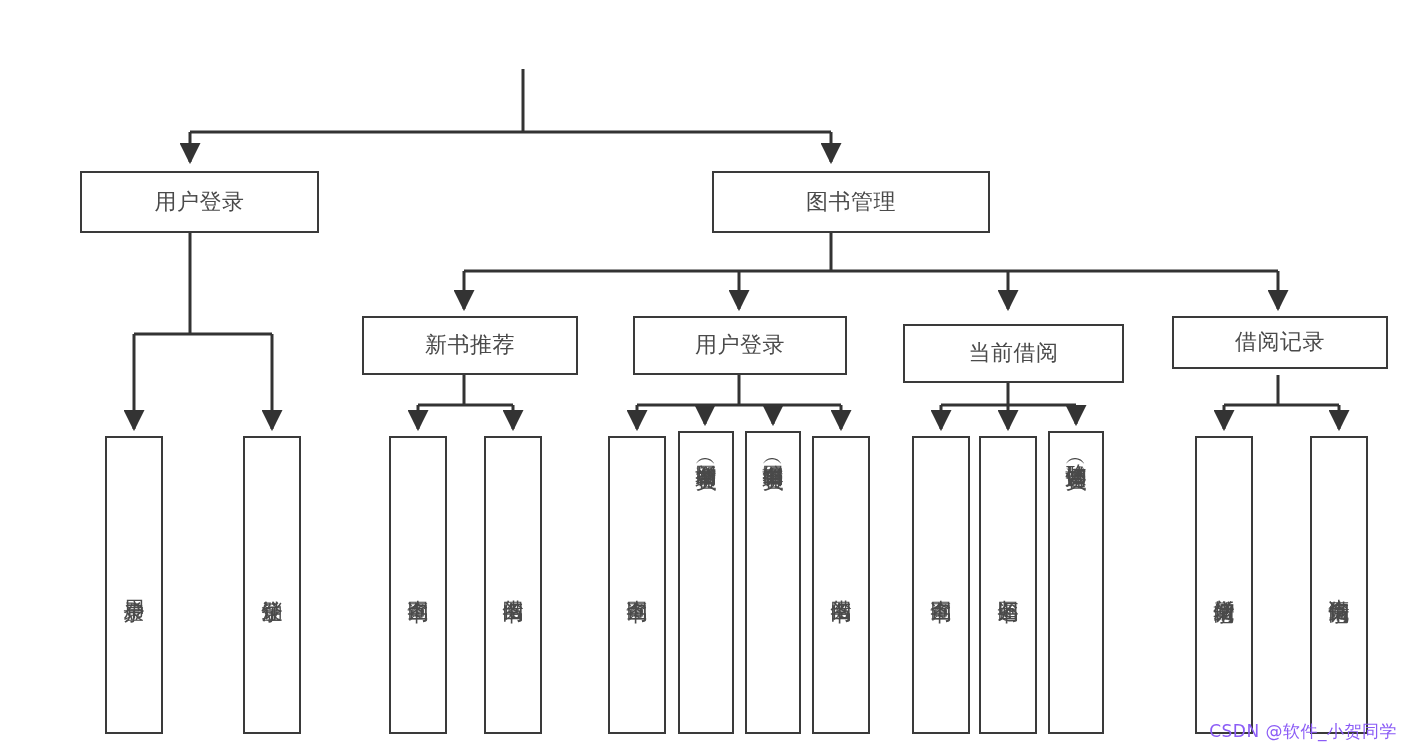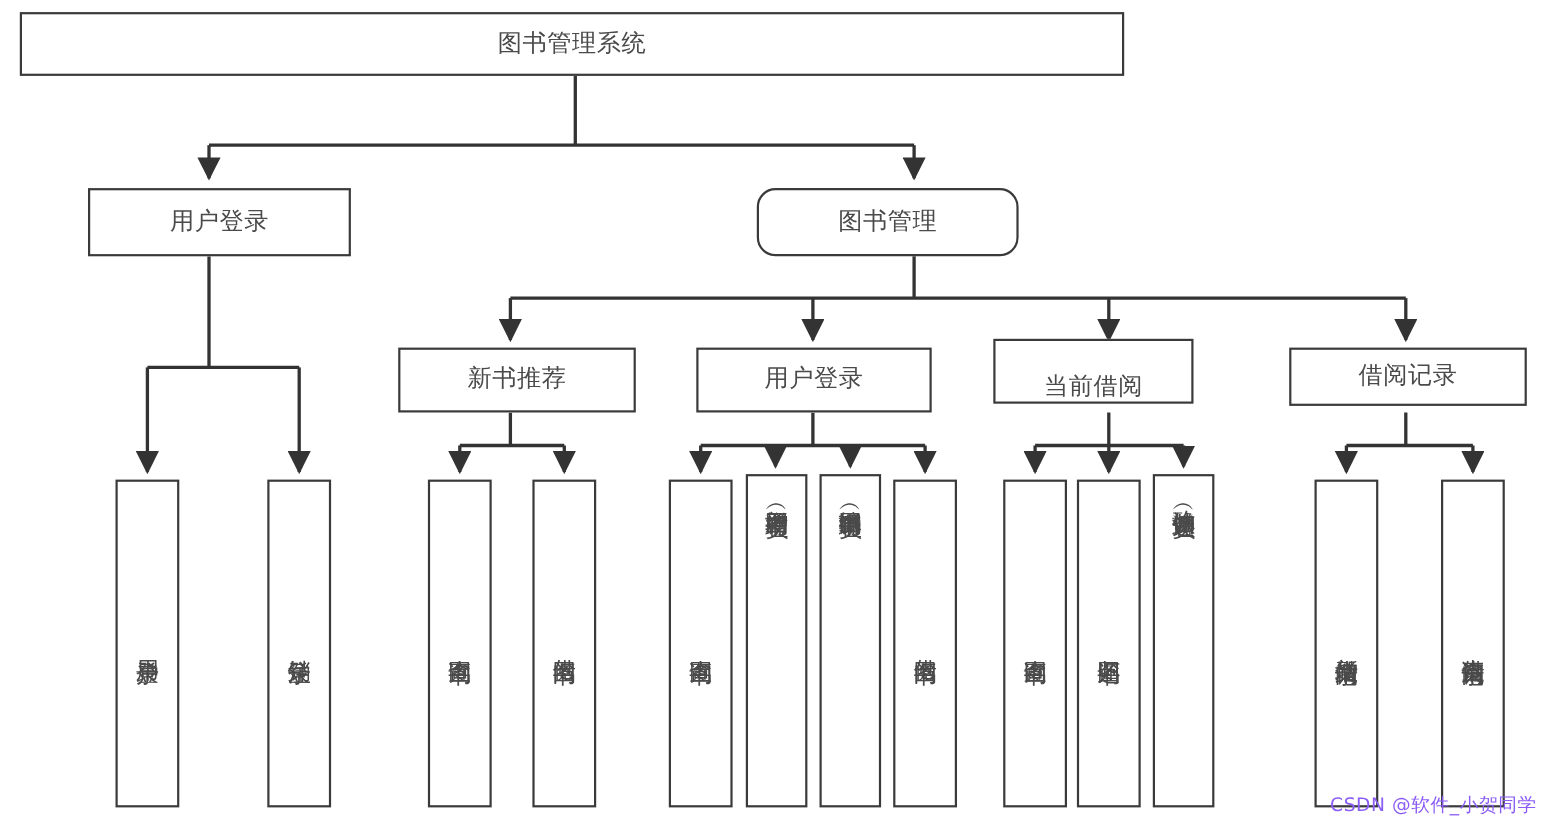--- a/index.html
+++ b/index.html
@@ -118,49 +118,46 @@
       <path d="M 1008,405 L 1008,429" marker-end="url(#arrow)"></path>
       <path d="M 1076,405 L 1076,424" marker-end="url(#arrow)"></path>
 
       <path d="M 1278,375 L 1278,405"></path>
       <path d="M 1224,405 L 1339,405"></path>
       <path d="M 1224,405 L 1224,429" marker-end="url(#arrow)"></path>
       <path d="M 1339,405 L 1339,429" marker-end="url(#arrow)"></path>
     </g>
   </svg>
 
-  <div class="node node-h" style="left:18px; top:11px; width:1004px; height:58px;">
-    <span>图书管理系统</span>
-  </div>
 
   <div class="node node-h" style="left:80px; top:171px; width:239px; height:62px;">
     <span>用户登录</span>
   </div>
 
-  <div class="node node-h" style="left:688px; top:171px; width:238px; height:62px;border-radius:17px;">
+  <div class="node node-h" style="left:712px; top:171px; width:278px; height:62px;">
     <span>图书管理</span>
   </div>
 
   <div class="node node-v vcenter" style="left:105px; top:436px; width:58px; height:298px;">
     <span>用户登录</span>
   </div>
 
   <div class="node node-v vcenter" style="left:243px; top:436px; width:58px; height:298px;">
     <span>注销登录</span>
   </div>
 
   <div class="node node-h" style="left:362px; top:316px; width:216px; height:59px;">
     <span>新书推荐</span>
   </div>
 
   <div class="node node-h" style="left:633px; top:316px; width:214px; height:59px;">
     <span>用户登录</span>
   </div>
 
-  <div class="node node-h" style="left:903px; top:308px; width:182px; height:59px;align-items:flex-end;">
+  <div class="node node-h" style="left:903px; top:324px; width:221px; height:59px;">
     <span>当前借阅</span>
   </div>
 
   <div class="node node-h" style="left:1172px; top:316px; width:216px; height:53px;">
     <span>借阅记录</span>
   </div>
 
   <div class="node node-v vcenter" style="left:389px; top:436px; width:58px; height:298px;">
     <span>查询图书</span>
   </div>

